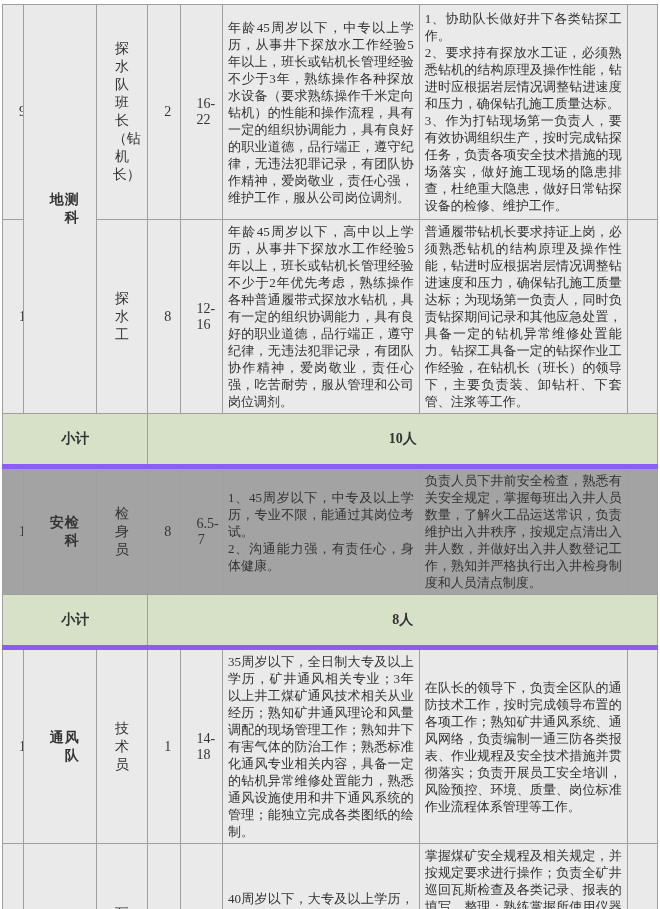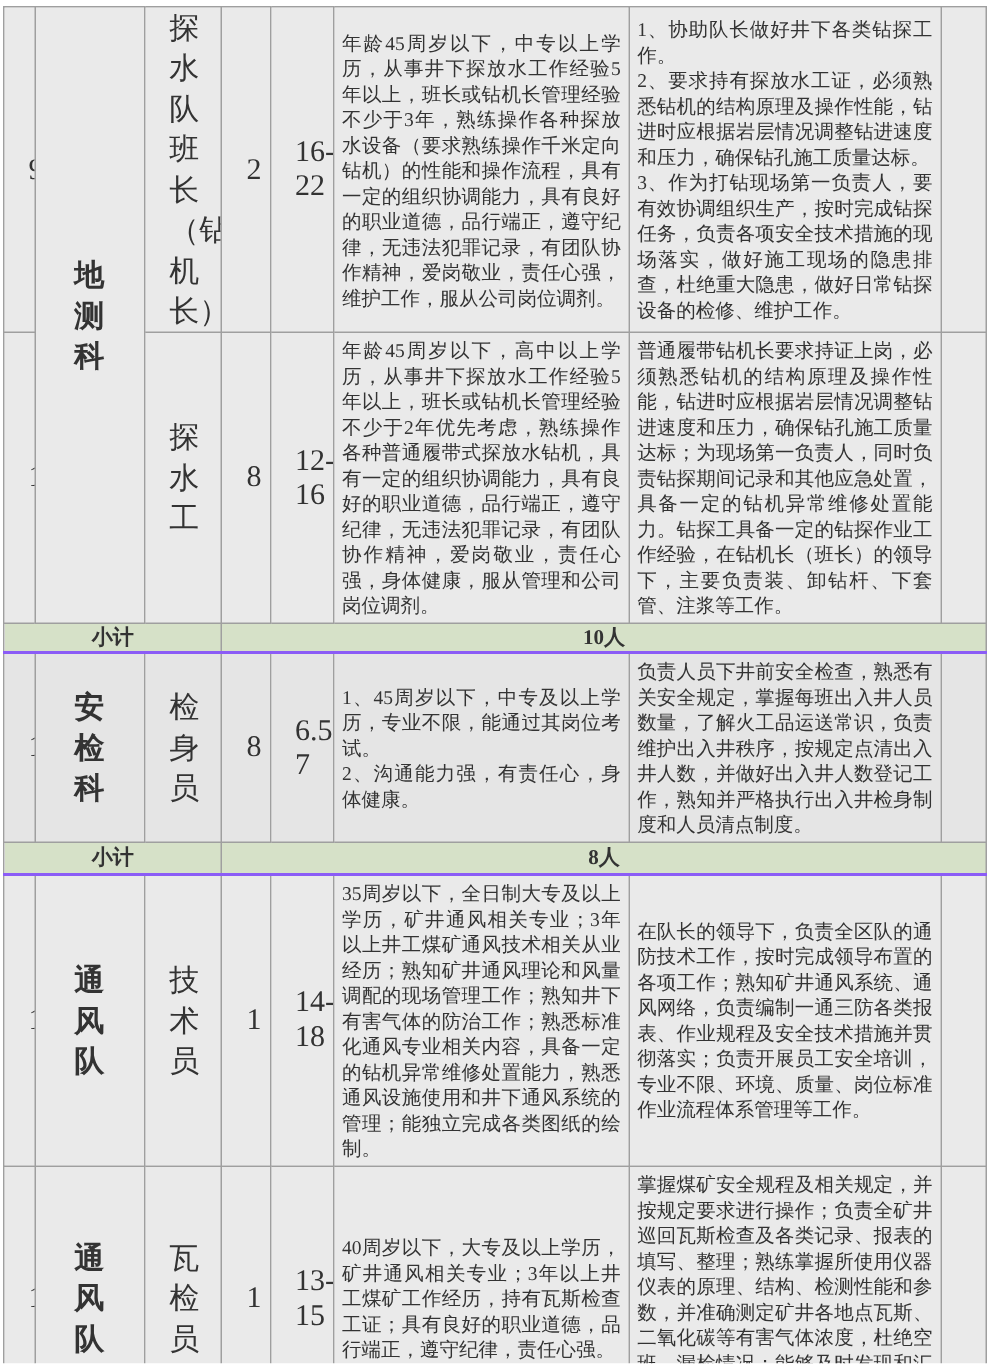--- a/index.html
+++ b/index.html
@@ -16,40 +16,40 @@
     width:656px;
     table-layout:fixed;
     border-collapse:collapse;
   }
   table.recruit td{
     border:1px solid #9f9f9f;
     background:#eaeaea;
     vertical-align:middle;
     overflow:hidden;
   }
-  td.c{ text-align:center; font-size:20px; padding:0 16px;margin-top:24px; }
-  td.dept{ font-weight:bold; letter-spacing:1px; }
+  td.c{ text-align:center; font-size:14px; padding:0 16px;margin-top:24px; }
+  td.dept{ font-weight:bold; letter-spacing:1px;text-align:right; }
   td.longtext{
     text-align:left;
     font-size:13px;
     line-height:17px;
     padding:3px 5px;
     white-space:pre-line;
     text-align:justify;
   }
   tr.subtotal td{
     background:#d6e1c8;
     font-weight:bold;
     font-size:14px;
     text-align:center;
     border-top:1px solid #f4f4ef;
-    border-bottom:2px solid #8b5cf6;
-    padding:0 0;
+    border-bottom:5px solid #8b5cf6;
+    padding:16px 0;
   }
-  tr.hl td{ background:#e5e5e5;font-family:Liberation Serif, serif; }
+  tr.hl td{ background:#a3a3a3;font-family:Liberation Serif, serif; }
   tr.r9{height:215px;}
   tr.r10{height:188px;}
   tr.sub1{height:19px;}
   tr.r11{height:116px;}
   tr.sub2{height:21px;}
   tr.r12{height:184px;}
   tr.r13{height:162px;}
 </style>
 </head>
 <body>
@@ -79,21 +79,21 @@
 2、要求持有探放水工证，必须熟悉钻机的结构原理及操作性能，钻进时应根据岩层情况调整钻进速度和压力，确保钻孔施工质量达标。
 3、作为打钻现场第一负责人，要有效协调组织生产，按时完成钻探任务，负责各项安全技术措施的现场落实，做好施工现场的隐患排查，杜绝重大隐患，做好日常钻探设备的检修、维护工作。</td>
       <td></td>
     </tr>
 
     <tr class="r10">
       <td class="c">10</td>
       <td class="c">探水工</td>
       <td class="c">8</td>
       <td class="c">12-16</td>
-      <td class="longtext">年龄45周岁以下，高中以上学历，从事井下探放水工作经验5年以上，班长或钻机长管理经验不少于2年优先考虑，熟练操作各种普通履带式探放水钻机，具有一定的组织协调能力，具有良好的职业道德，品行端正，遵守纪律，无违法犯罪记录，有团队协作精神，爱岗敬业，责任心强，身体健康，服从管理和公司岗位调剂。</td>
+      <td class="longtext">年龄45周岁以下，高中以上学历，从事井下探放水工作经验5年以上，班长或钻机长管理经验不少于2年优先考虑，熟练操作各种普通履带式探放水钻机，具有一定的组织协调能力，具有良好的职业道德，品行端正，遵守纪律，无违法犯罪记录，有团队协作精神，爱岗敬业，责任心强，吃苦耐劳，服从管理和公司岗位调剂。</td>
       <td class="longtext">普通履带钻机长要求持证上岗，必须熟悉钻机的结构原理及操作性能，钻进时应根据岩层情况调整钻进速度和压力，确保钻孔施工质量达标；为现场第一负责人，同时负责钻探期间记录和其他应急处置，具备一定的钻机异常维修处置能力。钻探工具备一定的钻探作业工作经验，在钻机长（班长）的领导下，主要负责装、卸钻杆、下套管、注浆等工作。</td>
       <td></td>
     </tr>
 
     <tr class="subtotal sub1">
       <td colspan="3">小计</td>
       <td colspan="5">10人</td>
     </tr>
 
     <tr class="r11 hl">
@@ -113,21 +113,21 @@
       <td colspan="5">8人</td>
     </tr>
 
     <tr class="r12">
       <td class="c">12</td>
       <td class="c dept">通风队</td>
       <td class="c">技术员</td>
       <td class="c">1</td>
       <td class="c">14-18</td>
       <td class="longtext">35周岁以下，全日制大专及以上学历，矿井通风相关专业；3年以上井工煤矿通风技术相关从业经历；熟知矿井通风理论和风量调配的现场管理工作；熟知井下有害气体的防治工作；熟悉标准化通风专业相关内容，具备一定的钻机异常维修处置能力，熟悉通风设施使用和井下通风系统的管理；能独立完成各类图纸的绘制。</td>
-      <td class="longtext">在队长的领导下，负责全区队的通防技术工作，按时完成领导布置的各项工作；熟知矿井通风系统、通风网络，负责编制一通三防各类报表、作业规程及安全技术措施并贯彻落实；负责开展员工安全培训，专业不限、环境、质量、岗位标准作业流程体系管理等工作。</td>
+      <td class="longtext">在队长的领导下，负责全区队的通防技术工作，按时完成领导布置的各项工作；熟知矿井通风系统、通风网络，负责编制一通三防各类报表、作业规程及安全技术措施并贯彻落实；负责开展员工安全培训，风险预控、环境、质量、岗位标准作业流程体系管理等工作。</td>
       <td></td>
     </tr>
 
     <tr class="r13">
       <td class="c">13</td>
       <td class="c dept">通风队</td>
       <td class="c">瓦检员</td>
       <td class="c">1</td>
       <td class="c">13-15</td>
       <td class="longtext">40周岁以下，大专及以上学历，矿井通风相关专业；3年以上井工煤矿工作经历，持有瓦斯检查工证；具有良好的职业道德，品行端正，遵守纪律，责任心强。</td>

